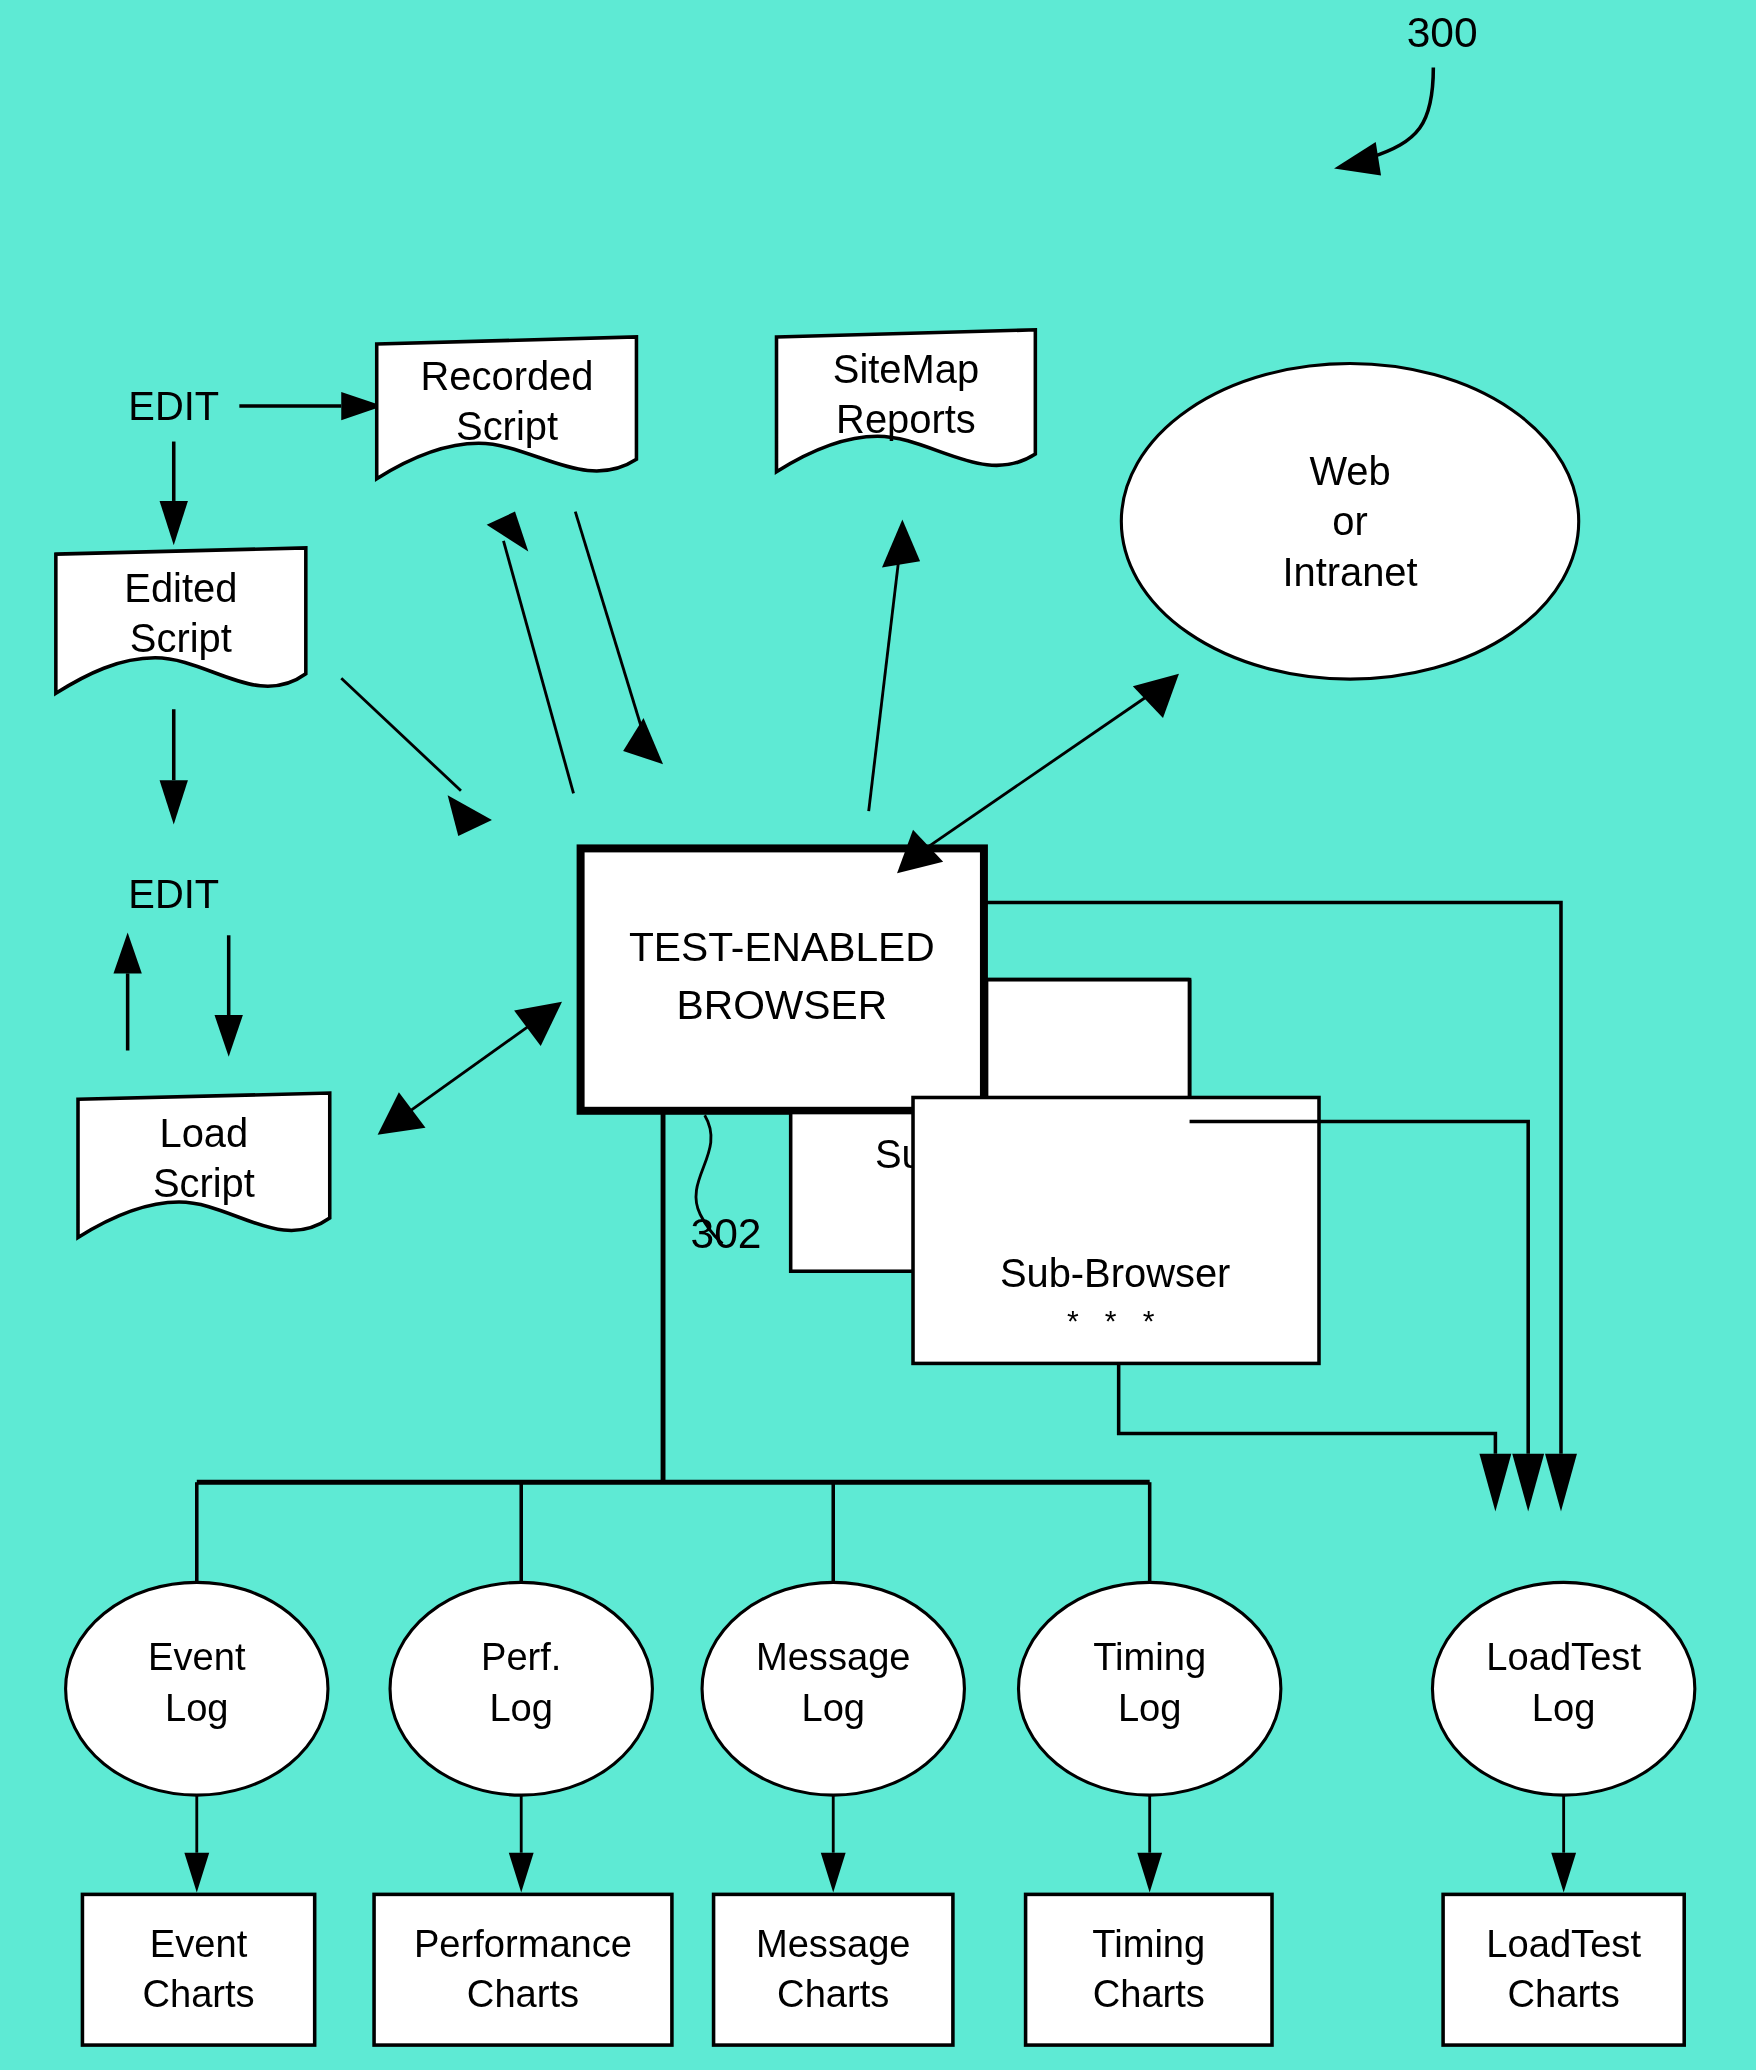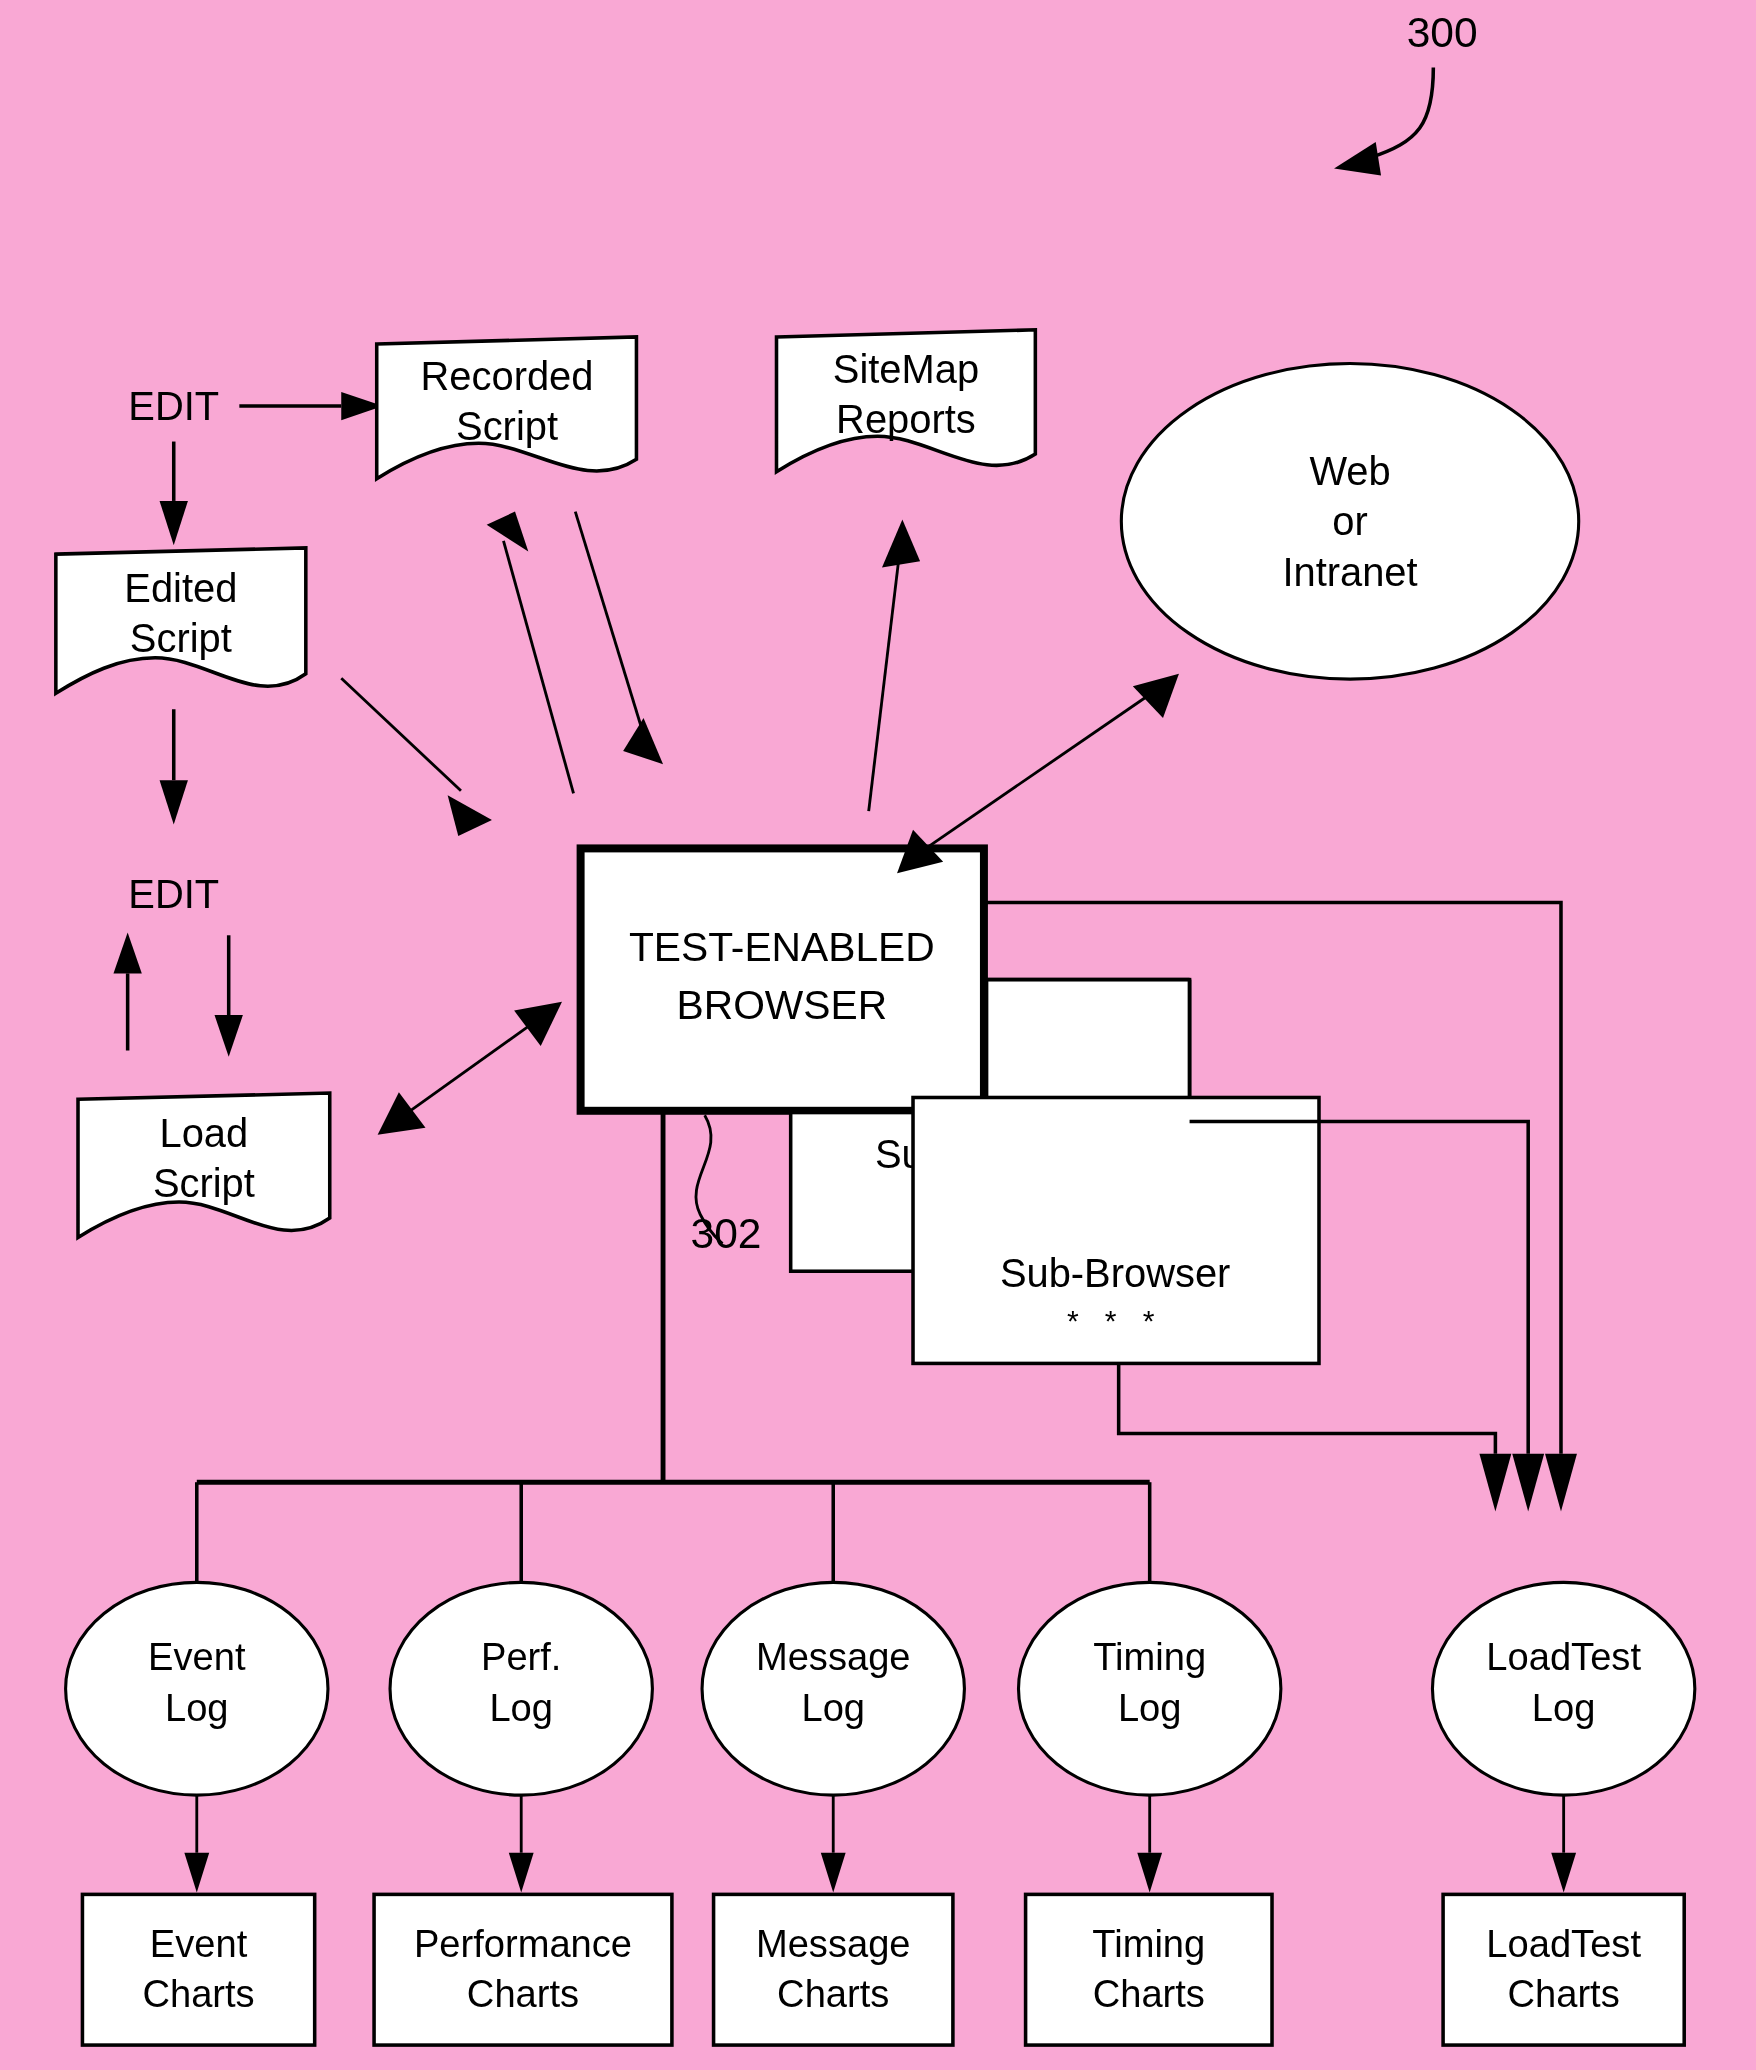--- a/index.html
+++ b/index.html
@@ -5,21 +5,21 @@
 <style>
   html, body {
     margin: 0;
     padding: 0;
     background: #ffffff;
   }
   #figure-root {
     position: relative;
     width: 1756px;
     height: 2070px;
-    background: #f9a8d4;
+    background: #5eead4;
     font-family: "Liberation Sans", sans-serif;
     overflow: hidden;
   }
   svg#diagram {
     display: block;
     width: 1756px;
     height: 2070px;
   }
   .shape-stroke {
     fill: #ffffff;

